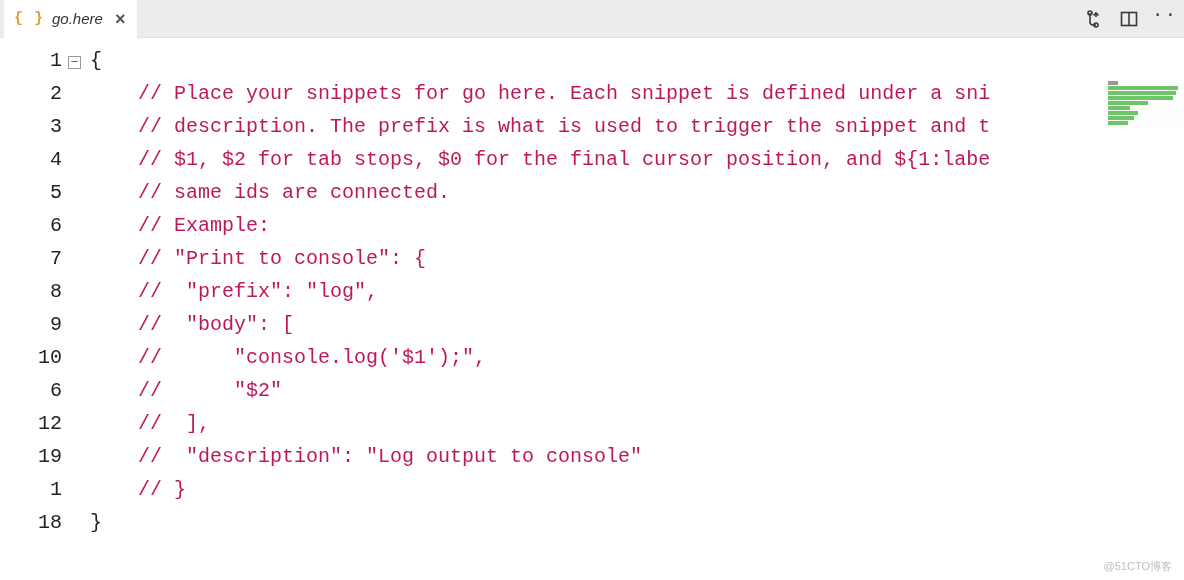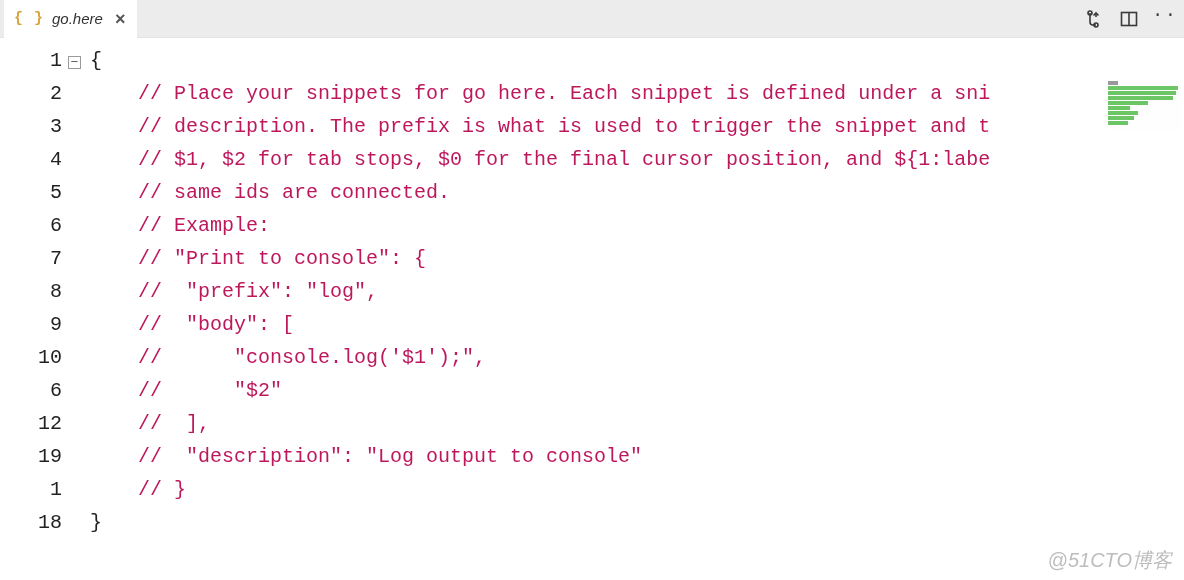--- a/index.html
+++ b/index.html
@@ -138,23 +138,22 @@
     opacity: 0.6;
   }
 
   
   .watermark {
     position: absolute;
     right: 12px;
     bottom: 6px;
     color: #bdbdbd;
     font-family: Arial, "Microsoft YaHei", sans-serif;
-    font-size: 20px;
+    font-size: 11px;
     pointer-events: none;
-    font-style: italic;
   }
 </style>
 </head>
 <body>
 
 <div class="tabbar">
   <div class="tab">
     <span class="file-icon">{ }</span>
     <span>go.here</span>
     <span class="close">×</span>

